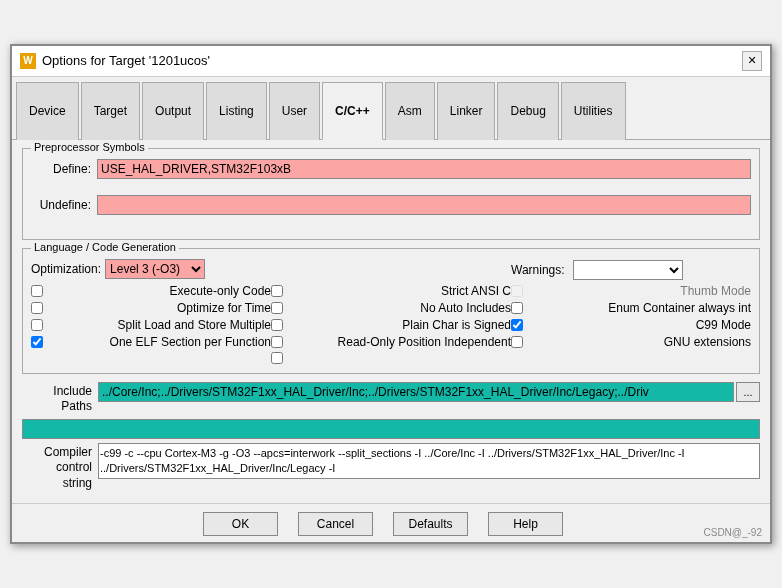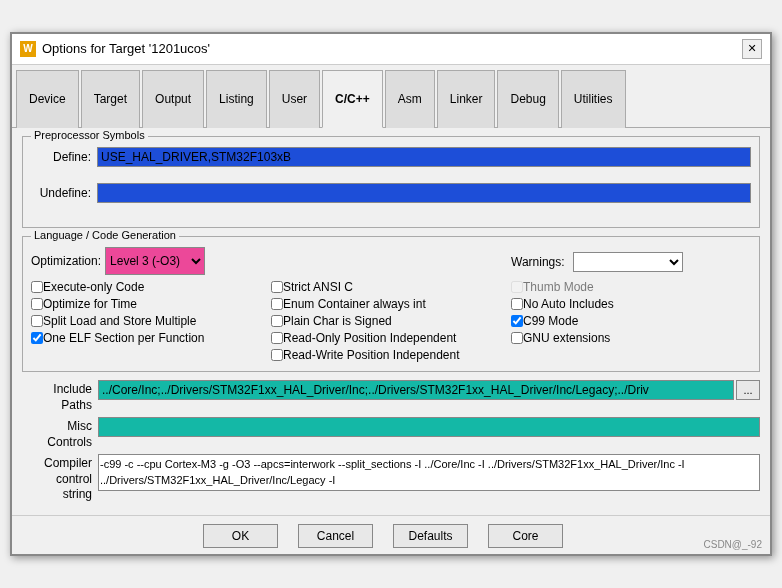--- a/index.html
+++ b/index.html
@@ -110,30 +110,31 @@
       width: 60px;
       text-align: right;
       margin-right: 6px;
       font-size: 12px;
       flex-shrink: 0;
     }
     .field-input {
       flex: 1;
       height: 20px;
       border: 1px solid #888;
-      background: #1d4ed8;
+      background: #fca5a5;
       padding: 1px 3px;
       font-size: 12px;
       font-family: inherit;
     }
     .check-row {
       display: flex;
       align-items: center;
-      gap: 0;
+      gap: 8px;
       padding: 1px 0;
+      justify-content: space-between;
     }
     .check-row input[type=checkbox] {
       width: 12px;
       height: 12px;
       margin: 0;
       flex-shrink: 0;
     }
     .check-label {
       font-size: 12px;
       user-select: none;
@@ -155,23 +156,23 @@
       font-size: 12px;
     }
     .opt-row {
       display: flex;
       align-items: center;
       gap: 4px;
       margin-bottom: 2px;
     }
     .opt-select {
       width: 100px;
-      height: 28px;
-      border: 1px solid #888;
-      background: #ec4899;
+      height: 20px;
+      border: 1px solid #888;
+      background: #fca5a5;
       font-size: 12px;
     }
     .bottom-fields {
       margin-top: 4px;
     }
     .bottom-row {
       display: flex;
       align-items: flex-start;
       margin-bottom: 4px;
     }
@@ -326,26 +327,26 @@
           <span class="check-label">Thumb Mode</span>
         </div>
 
         <div class="check-row">
           <input type="checkbox" style="">
           <span class="check-label">Optimize for Time</span>
         </div>
 
         <div class="check-row">
           <input type="checkbox" style="">
+          <span class="check-label">No Auto Includes</span>
+        </div>
+
+        <div class="check-row">
+          <input type="checkbox" style="">
           <span class="check-label">Enum Container always int</span>
-        </div>
-
-        <div class="check-row">
-          <input type="checkbox" style="">
-          <span class="check-label">No Auto Includes</span>
         </div>
 
         <div class="check-row">
           <input type="checkbox" style="">
           <span class="check-label">Split Load and Store Multiple</span>
         </div>
 
         <div class="check-row">
           <input type="checkbox" style="">
           <span class="check-label">Plain Char is Signed</span>
@@ -368,51 +369,48 @@
 
         <div class="check-row">
           <input type="checkbox" style="">
           <span class="check-label">GNU extensions</span>
         </div>
 
         <div></div>
 
         <div class="check-row">
           <input type="checkbox" style="">
-          <span class="check-label">Read-Write Position Independent</span>
         </div>
 
         <div></div>
       </div>
     </div>
 
     <div class="bottom-fields">
       <div class="bottom-row">
         <span class="bottom-label" style="white-space:pre-line;">Include
 Paths</span>
         <input class="bottom-input" type="text" value="../Core/Inc;../Drivers/STM32F1xx_HAL_Driver/Inc;../Drivers/STM32F1xx_HAL_Driver/Inc/Legacy;../Driv" style="">
         <div class="browse-btn">...</div>
       </div>
       <div class="bottom-row">
-        <span class="bottom-label" style="white-space:pre-line;">Misc
-Controls</span>
         <input class="bottom-input" type="text" value="" style="">
       </div>
       <div class="bottom-row">
         <span class="bottom-label" style="white-space:pre-line;">Compiler
 control
 string</span>
         <div class="compiler-string">-c99 -c --cpu Cortex-M3 -g -O3 --apcs=interwork --split_sections -I ../Core/Inc -I
 ../Drivers/STM32F1xx_HAL_Driver/Inc -I ../Drivers/STM32F1xx_HAL_Driver/Inc/Legacy -I</div>
       </div>
     </div>
 
   </div>
 
   <div class="buttons-row">
     <button class="dialog-btn">OK</button>
     <button class="dialog-btn">Cancel</button>
     <button class="dialog-btn">Defaults</button>
-    <button class="dialog-btn">Core</button>
+    <button class="dialog-btn">Help</button>
   </div>
 
   <span class="watermark">CSDN@_-92</span>
 </div>
 
 </body></html>

